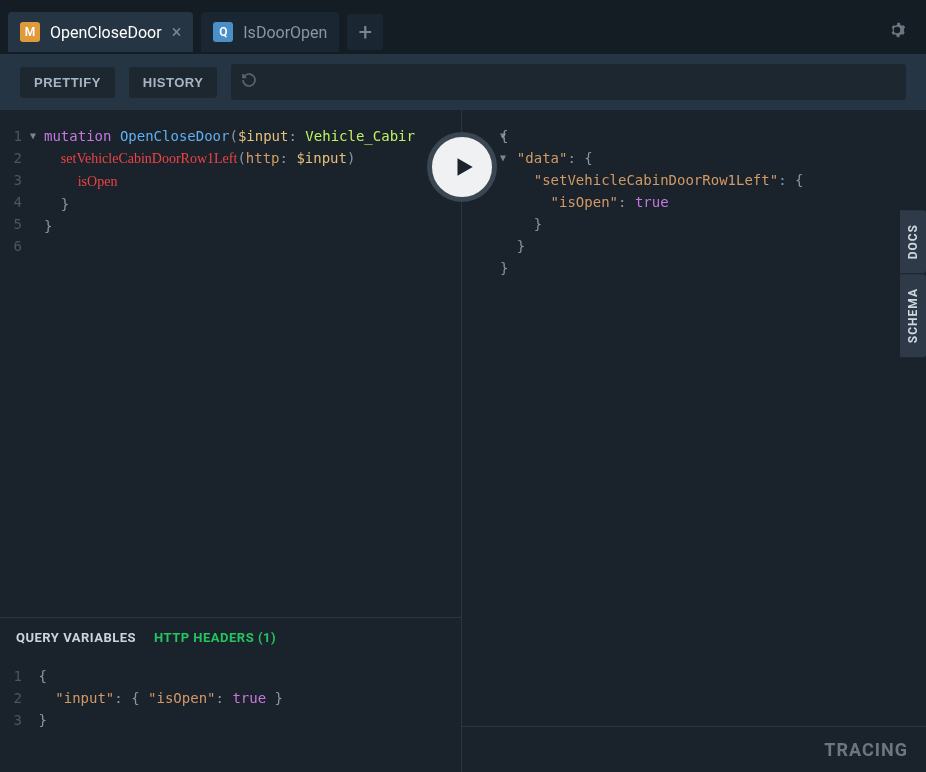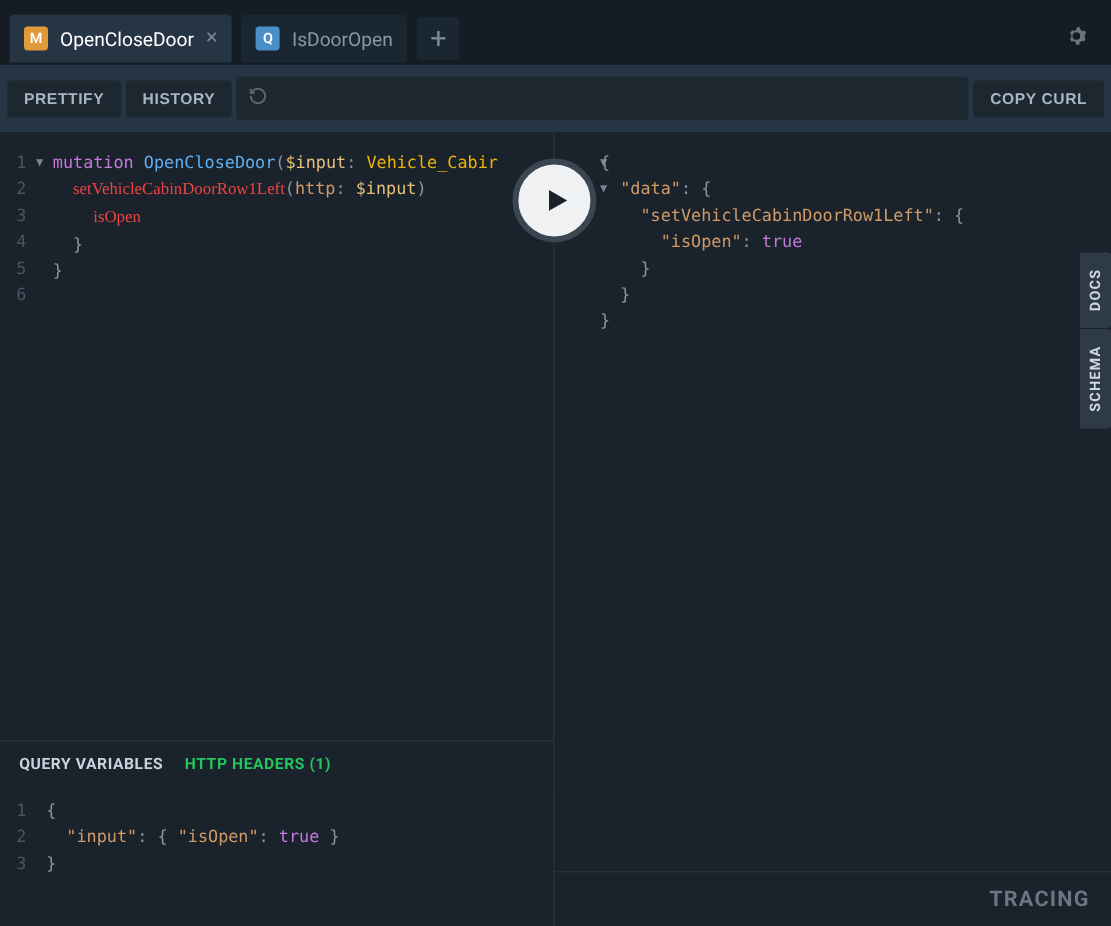--- a/index.html
+++ b/index.html
@@ -69,22 +69,22 @@
     .tabs-spacer { flex: 1; }
     .settings-btn {
       color: #6a7681;
       cursor: pointer;
       margin-right: 10px;
     }
     .toolbar {
       display: flex;
       align-items: center;
       background: #263543;
-      padding: 10px 6px;
-      gap: 4px;
+      padding: 10px 20px;
+      gap: 14px;
     }
     .toolbar-btn {
       background: #1c2730;
       color: #a8b5c4;
       border: none;
       padding: 8px 14px;
       font-weight: 700;
       font-size: 13px;
       cursor: pointer;
       border-radius: 3px;
@@ -154,21 +154,21 @@
     .fold-col div { height: 22px; display:flex; align-items:center; font-size:10px; }
     .code {
       flex: 1;
       white-space: pre;
       color: #a0aab5;
     }
     .tok-kw { color: #c678dd; }
     .tok-name { color: #61afef; }
     .tok-var { color: #e5c07b; }
     .tok-punc { color: #8a96a3; }
-    .tok-type { color: #eab308; }
+    .tok-type { color: #bef264; }
     .tok-field { color: #ef4444; font-family: Liberation Serif, serif; }
     .tok-arg { color: #d19a66; }
     .tok-key { color: #d19a66; }
     .tok-bool { color: #c678dd; }
 
     .bottom-tabs {
       display: flex;
       gap: 18px;
       padding: 12px 16px;
       border-top: 1px solid #2a3540;
@@ -273,21 +273,20 @@
   <button class="toolbar-btn">PRETTIFY</button>
   <button class="toolbar-btn">HISTORY</button>
   <div class="url-wrap">
     <span class="url-reload">
       <svg width="16" height="16" viewBox="0 0 24 24" fill="none" stroke="currentColor" stroke-width="2.5">
           <path d="M3 12a9 9 0 1 0 3-6.7L3 8"></path>
           <path d="M3 3v5h5"></path>
         </svg>
     </span>
   </div>
-  <button class="toolbar-btn">COPY CURL</button>
 </div>
 
 <div class="main">
 
   <div class="left-pane">
     <div class="editor">
       <div class="gutter">
         <div>1</div>
           <div>2</div>
           <div>3</div>

